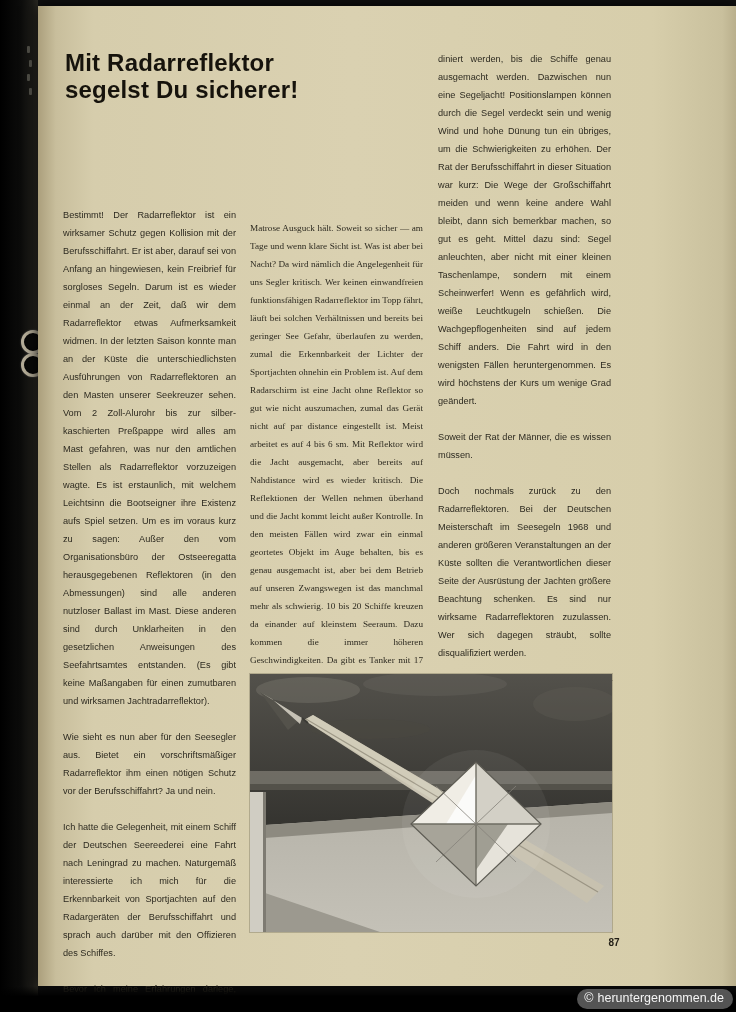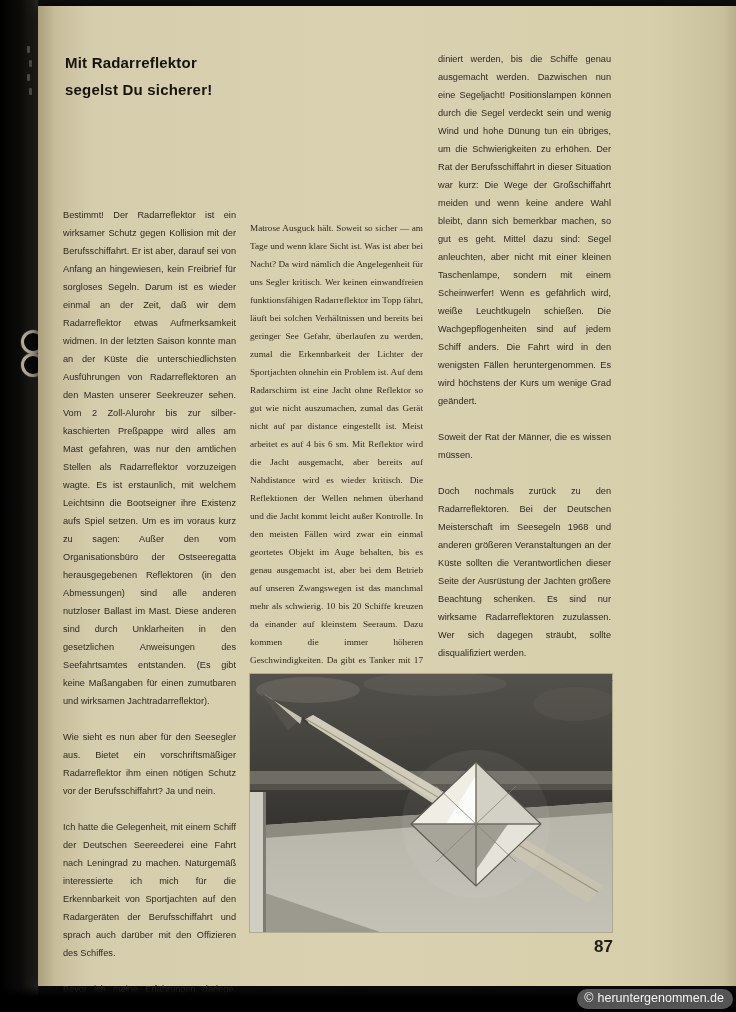--- a/index.html
+++ b/index.html
@@ -20,21 +20,21 @@
     box-shadow:0 0 3px rgba(0,0,0,.8) inset, 0 0 2px rgba(255,255,255,.25);
   }
   
   .page {
     position:absolute; left:38px; top:6px; width:698px; height:980px;
     background:linear-gradient(90deg,#ab9f7c 0px,#c8be9c 18px,#d6cdac 55px,#dad1b1 45%,#d7ceab 88%,#c9c09d 98%,#b9af8c 100%);
     box-shadow:0 0 14px rgba(0,0,0,.9);
   }
   .title {
     position:absolute; left:27px; top:44px;
-    font-size:15px; line-height:26.5px; font-weight:bold; color:#16130c;
+    font-size:24px; line-height:26.5px; font-weight:bold; color:#16130c;
     letter-spacing:.2px; white-space:pre-line;
   }
   .col {
     position:absolute; width:173px;
     font-size:9.2px; line-height:18px; color:#2d2a20;
   }
   .coltext { white-space:pre-line; text-align:justify; }
   .col1 { left:25px;  top:200px; }
   .col2 { left:212px; top:213px;font-family:Liberation Serif, serif; }
   .col3 { left:400px; top:44px;  }
@@ -43,22 +43,22 @@
     position:absolute; left:212px; top:635px; width:362px;
     font-size:10px; line-height:12.6px; font-style:italic; color:#2d2a20;
     text-align:justify;
     margin-top:36px;
   }
   .photo {
     position:absolute; left:212px; top:668px; width:362px; height:258px;
     box-shadow:0 0 0 1px rgba(60,55,40,.25);
   }
   .pagenum {
-    position:absolute; left:556px; top:931px; width:40px; text-align:left;
-    font-weight:bold; font-size:17px; color:#221f16;
+    position:absolute; left:556px; top:931px; width:40px; text-align:center;
+    font-weight:bold; font-size:10px; color:#221f16;
   }
   .watermark {
     position:absolute; right:3px; bottom:3px; z-index:5;
     display:flex; align-items:center; gap:4px;
     background:rgba(105,105,105,.8); color:#f4f4f4;
     font-size:12.5px; line-height:15px; padding:2px 9px 3px 7px; border-radius:11px;
   }
   .wm-c { font-size:12.5px; }
   .bottom-strip {
     position:absolute; left:0; bottom:0; width:736px; height:26px;

